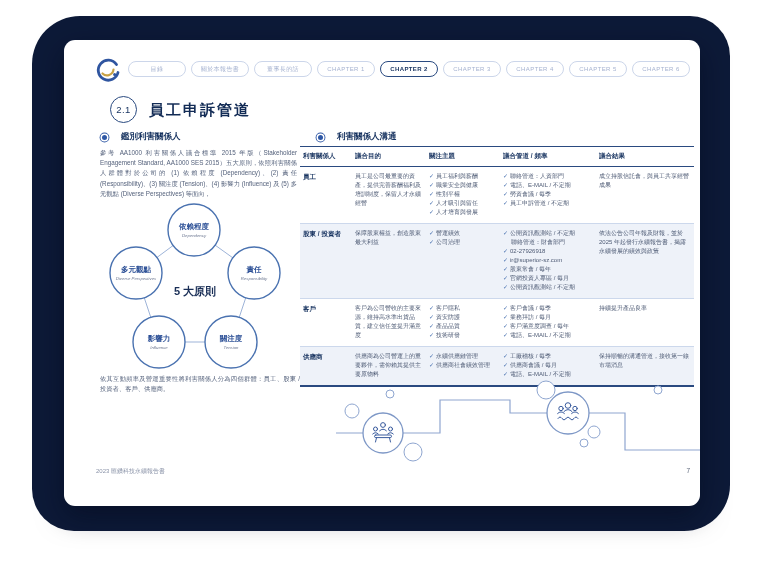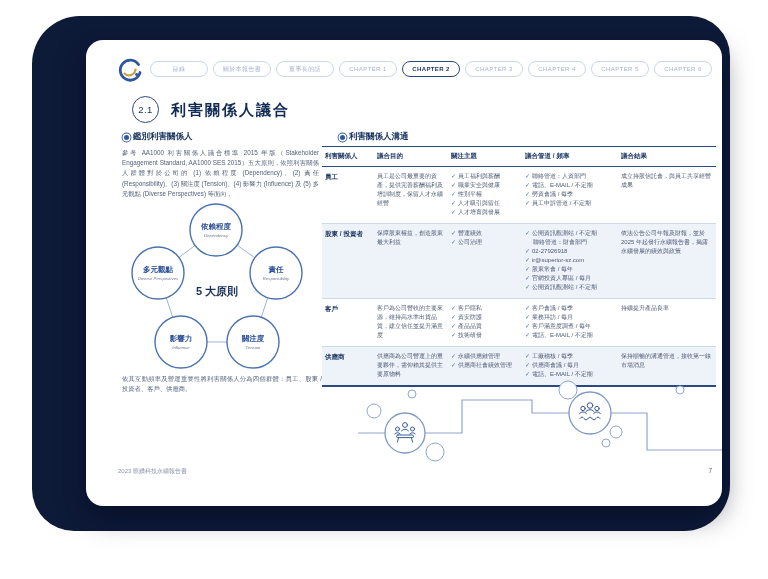--- a/index.html
+++ b/index.html
@@ -8,23 +8,22 @@
     background:#ffffff;
     font-family:"Liberation Sans", sans-serif;
     -webkit-font-smoothing:antialiased;
   }
   .backdrop{
     position:absolute;left:32px;top:16px;width:698px;height:515px;
     background:#0d1a38;border-radius:48px 40px 46px 42px;
   }
   .page{
     position:absolute;left:64px;top:40px;width:636px;height:466px;
-    background:#ffffff;border-radius:17px;
+    background:#ffffff;border-radius:11px;
     box-shadow:0 10px 28px rgba(4,10,28,.55);
-    margin-left:22px;
   }
   .page *{box-sizing:border-box;}
 
   .logo{position:absolute;left:30px;top:16px;width:28px;height:28px;}
 
   .nav{position:absolute;left:64px;top:21px;width:562px;height:16px;display:flex;gap:5px;}
   .pill{
     flex:1;border:1px solid #ccd6ea;border-radius:9px;color:#a5b2d0;
     font-size:6px;line-height:14px;text-align:center;letter-spacing:.4px;
     white-space:nowrap;overflow:hidden;background:#fff;cursor:pointer;
@@ -34,21 +33,21 @@
   .sec-badge{
     position:absolute;left:46px;top:56px;width:27px;height:27px;border-radius:50%;
     border:1.3px solid #2a4a80;color:#14305e;font-size:9.5px;
     display:flex;align-items:center;justify-content:center;letter-spacing:.5px;
   }
   .sec-title{
     position:absolute;left:85px;top:61px;font-size:15px;font-weight:bold;
     color:#122b55;letter-spacing:2px;
   }
 
-  .col-heading{position:absolute;font-size:8.5px;font-weight:bold;color:#16325f;display:flex;align-items:center;gap:4px;}
+  .col-heading{position:absolute;font-size:8.5px;font-weight:bold;color:#16325f;display:flex;align-items:center;gap:14px;}
   .dot{width:5px;height:5px;border-radius:50%;background:#2e57a5;box-shadow:0 0 0 1.5px #fff,0 0 0 2.4px #2e57a5;flex:none;margin-left:2px;}
   .h-identify{left:36px;top:91px;}
   .h-comm{left:252px;top:91px;}
 
   .para{position:absolute;font-size:6.3px;line-height:1.62;color:#55627c;text-align:justify;}
   .intro{left:36px;top:108px;width:197px;}
   .outro{left:36px;top:334px;width:200px;}
 
   .diagram{position:absolute;left:41px;top:160px;width:180px;height:172px;}
 
@@ -94,21 +93,21 @@
     <div class="pill">董事長的話</div>
     <div class="pill">CHAPTER 1</div>
     <div class="pill active">CHAPTER 2</div>
     <div class="pill">CHAPTER 3</div>
     <div class="pill">CHAPTER 4</div>
     <div class="pill">CHAPTER 5</div>
     <div class="pill">CHAPTER 6</div>
   </div>
 
   <div class="sec-badge">2.1</div>
-  <div class="sec-title">利害關係人議合</div>
+  <div class="sec-title">員工申訴管道</div>
 
   <div class="col-heading h-identify">
     <span class="dot"></span>
     <span>鑑別利害關係人</span>
   </div>
   <div class="para intro">參考 AA1000 利害關係人議合標準 2015 年版（Stakeholder Engagement Standard, AA1000 SES 2015）五大原則，依照利害關係人群體對於公司的 (1) 依賴程度 (Dependency)、(2) 責任 (Responsibility)、(3) 關注度 (Tension)、(4) 影響力 (Influence) 及 (5) 多元觀點 (Diverse Perspectives) 等面向，</div>
 
   <svg class="diagram" viewBox="0 0 180 170">
     <g stroke="#9db3d8" stroke-width="1">
       <line x1="89" y1="29" x2="149" y2="72"></line>

